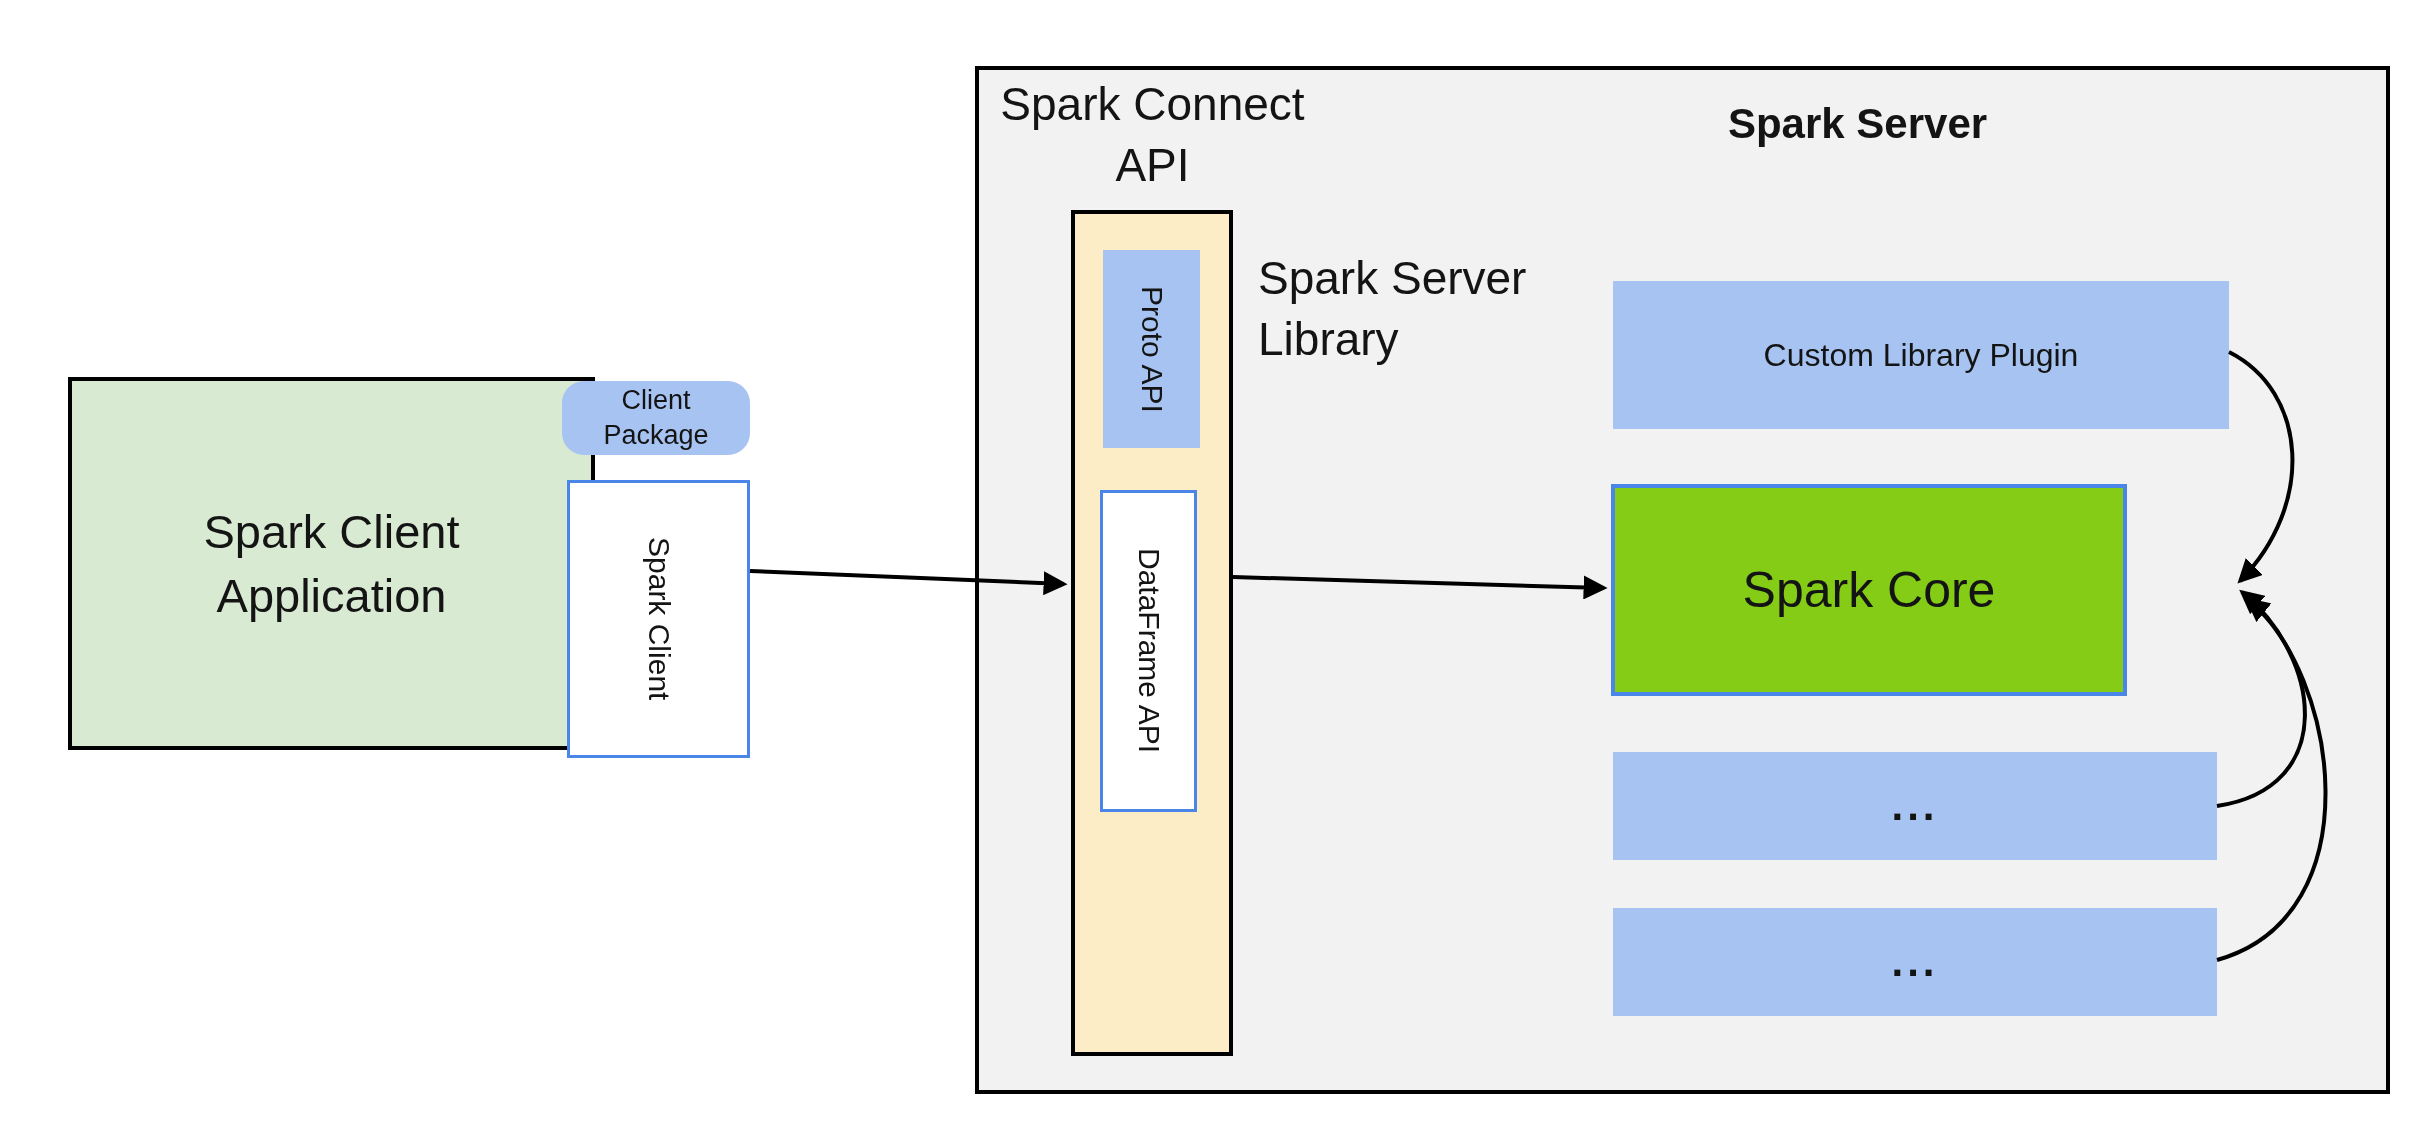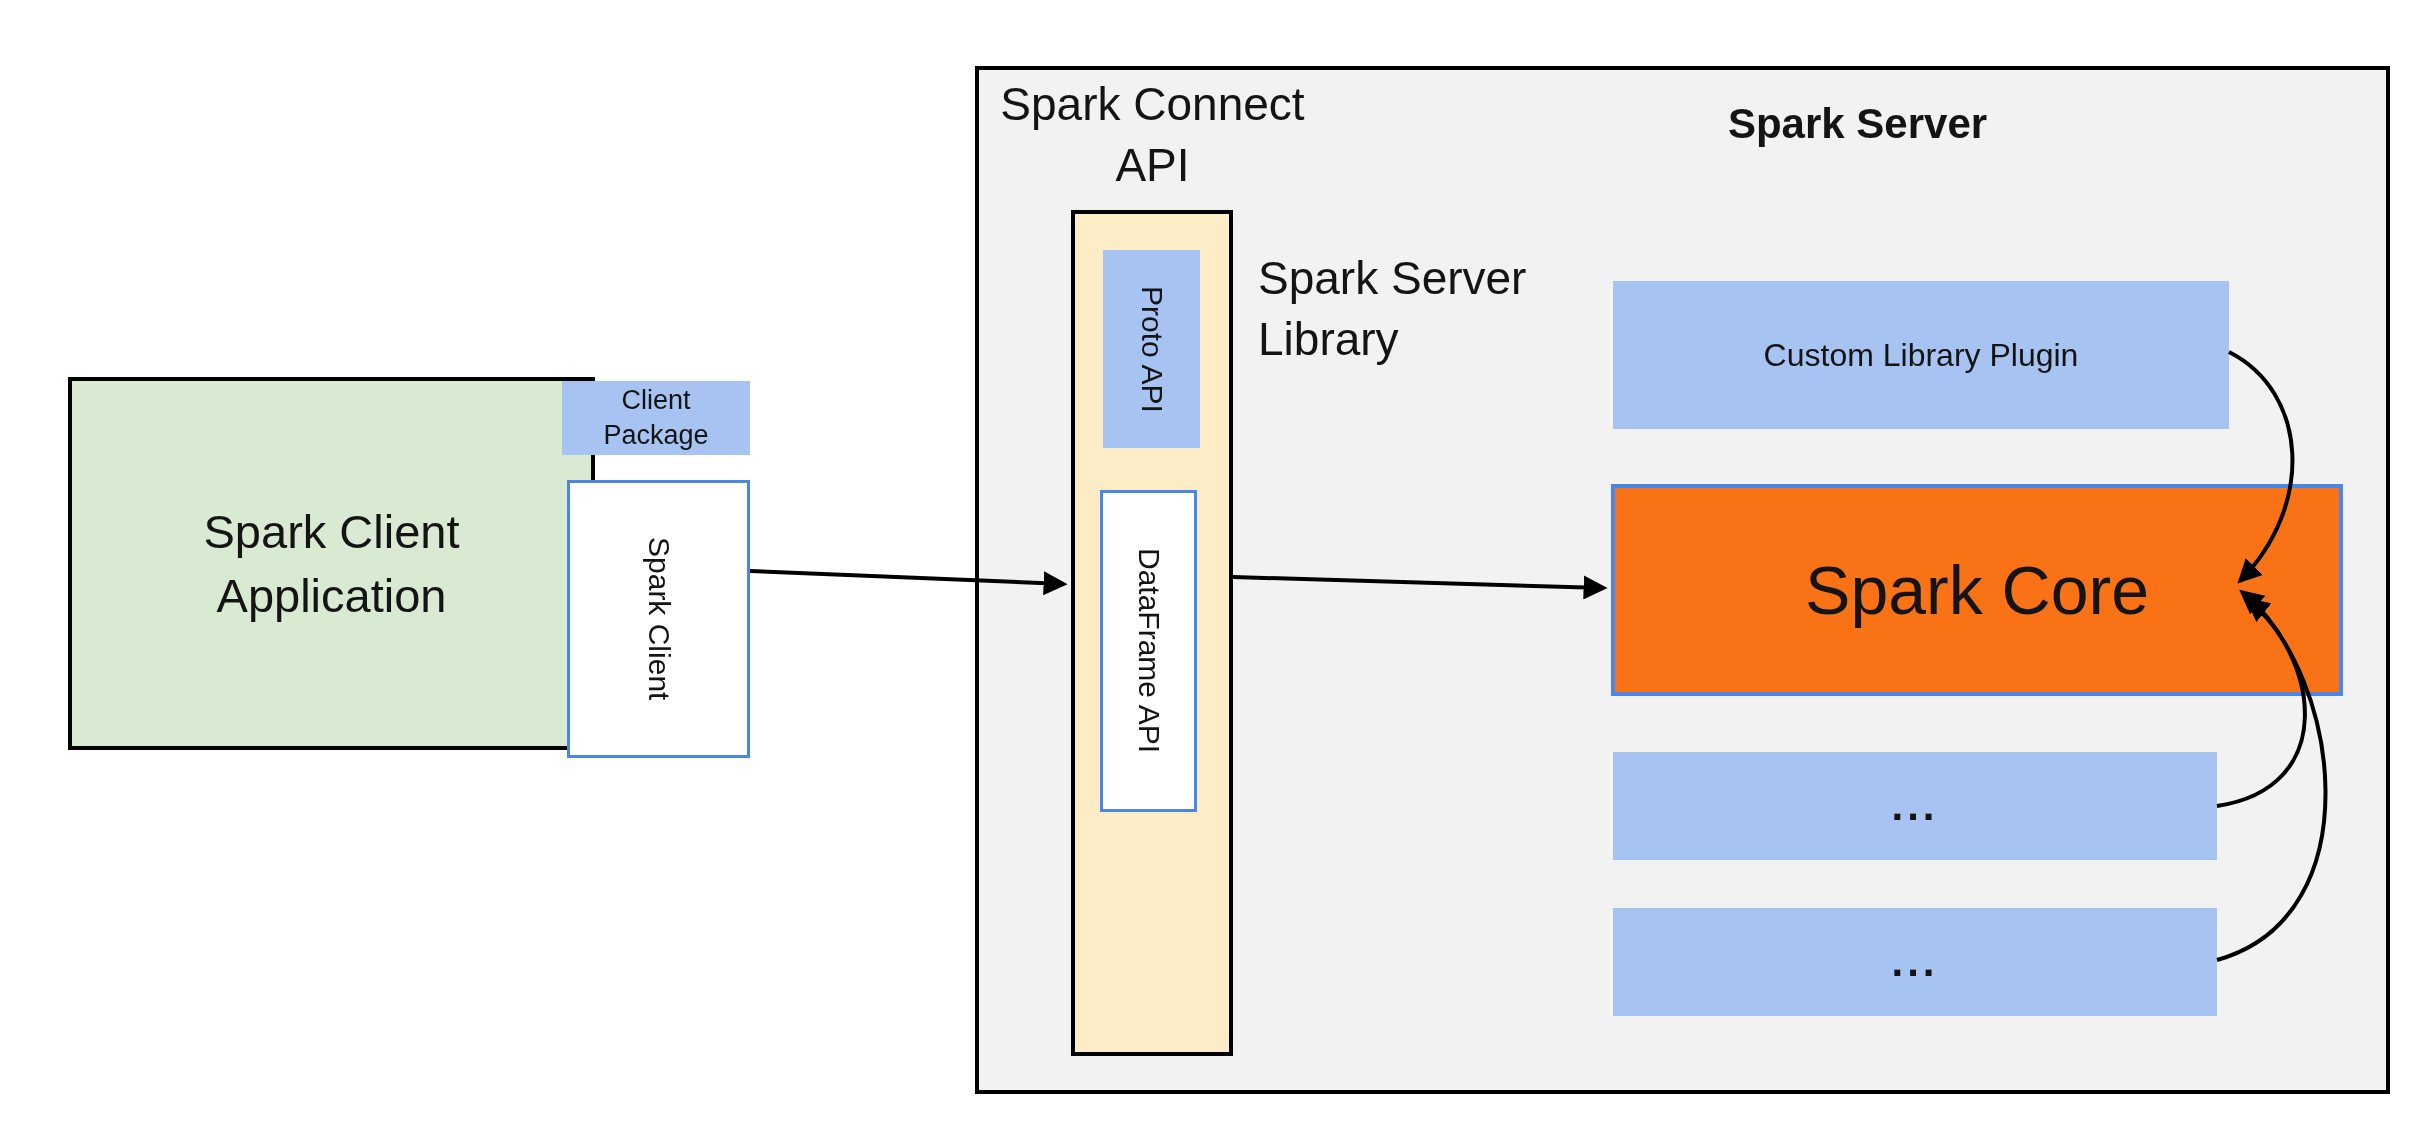--- a/index.html
+++ b/index.html
@@ -40,21 +40,21 @@
   .yellow-box {
     left: 1071px; top: 210px; width: 162px; height: 846px;
     background: var(--yellow_fill, #fdedc6);
     border: 4px solid var(--line, #000);
   }
 
   
   .client-package {
     left: 562px; top: 381px; width: 188px; height: 74px;
     background: var(--blue_fill, #a6c3f2);
-    font-size: 27px; line-height: 1.3;
+    font-size: 27px; line-height: 1.3; border-radius: 22px;
   }
   .spark-client {
     left: 567px; top: 480px; width: 183px; height: 278px;
     background: #ffffff;
     border: 3px solid var(--blue_border, #4a86e8);
     font-size: 30px;
   }
   .proto-api {
     left: 1103px; top: 250px; width: 97px; height: 198px;
     background: var(--blue_fill, #a6c3f2);
@@ -65,24 +65,24 @@
     background: #ffffff;
     border: 3px solid var(--blue_border, #4a86e8);
     font-size: 30px;
   }
   .plugin-box {
     left: 1613px; top: 281px; width: 616px; height: 148px;
     background: var(--blue_fill, #a6c3f2);
     font-size: 32px;
   }
   .spark-core {
-    left: 1611px; top: 484px; width: 732px; height: 212px;
-    background: #f97316;
+    left: 1611px; top: 484px; width: 516px; height: 212px;
+    background: #84cc16;
     border: 4px solid var(--blue_border, #4a86e8);
-    font-size: 68px;
+    font-size: 50px;
   }
   .dots-box-1 {
     left: 1613px; top: 752px; width: 604px; height: 108px;
     background: var(--blue_fill, #a6c3f2);
     font-size: 42px; font-weight: 600; letter-spacing: 4px;
   }
   .dots-box-2 {
     left: 1613px; top: 908px; width: 604px; height: 108px;
     background: var(--blue_fill, #a6c3f2);
     font-size: 42px; font-weight: 600; letter-spacing: 4px;

